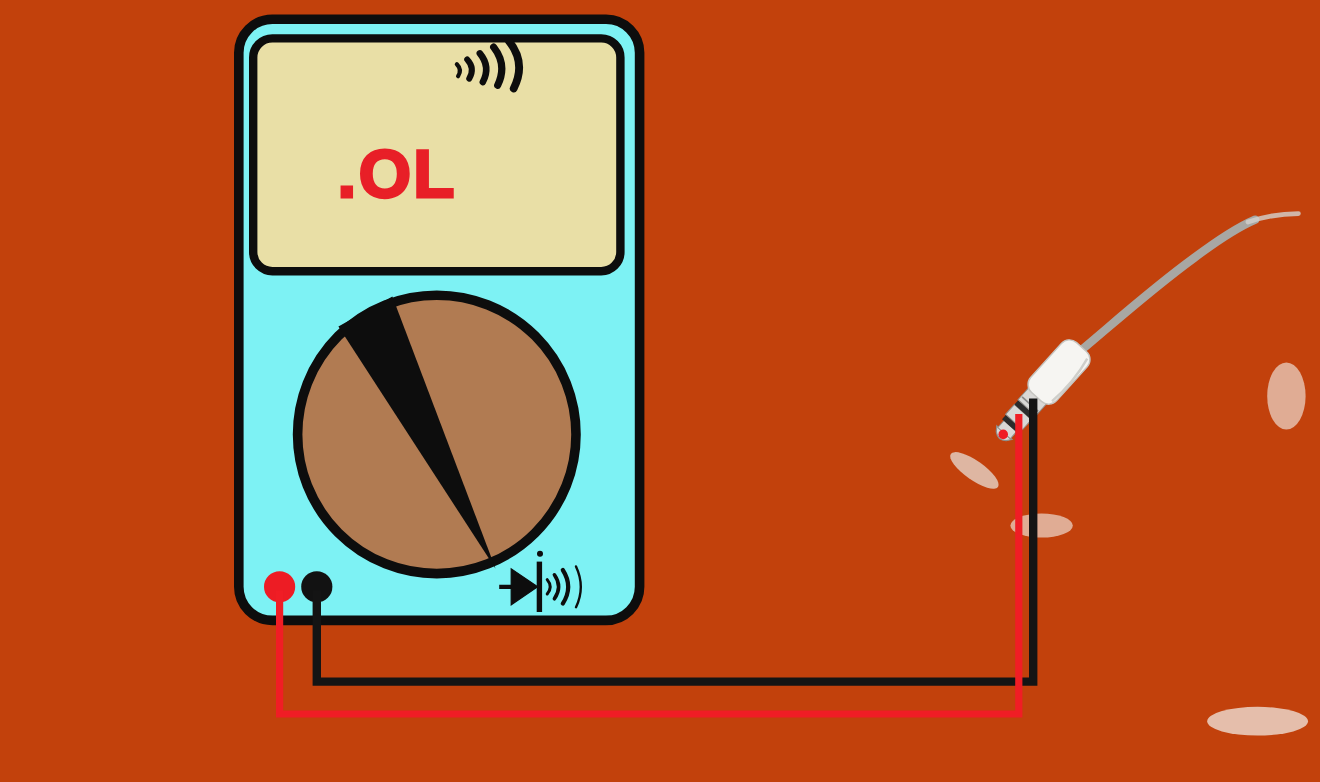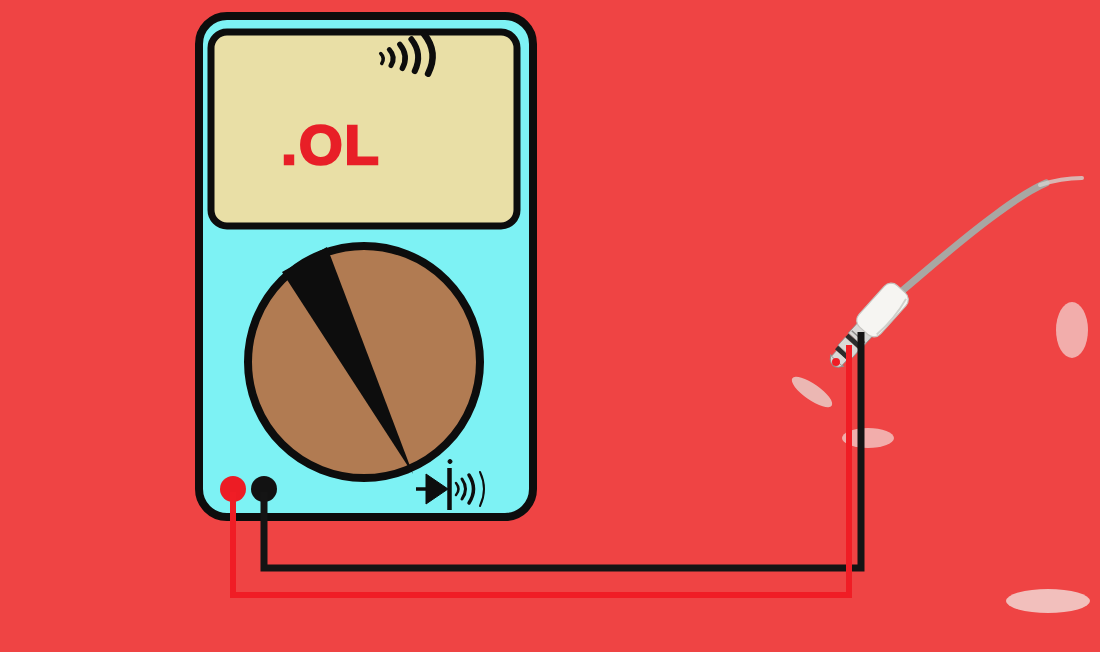--- a/index.html
+++ b/index.html
@@ -5,21 +5,21 @@
   html, body {
     margin: 0;
     padding: 0;
     background: #ffffff;
     font-family: "Liberation Sans", sans-serif;
   }
   .canvas {
     position: relative;
     width: 1100px;
     height: 652px;
-    background: #ef4444;
+    background: #c2410c;
     overflow: hidden;
   }
   .canvas svg { display: block; }
   text.display-reading {
     font-family: "Liberation Sans", "DejaVu Sans", sans-serif;
     font-weight: bold;
     letter-spacing: 2px;
   }
 </style>
 </head>

